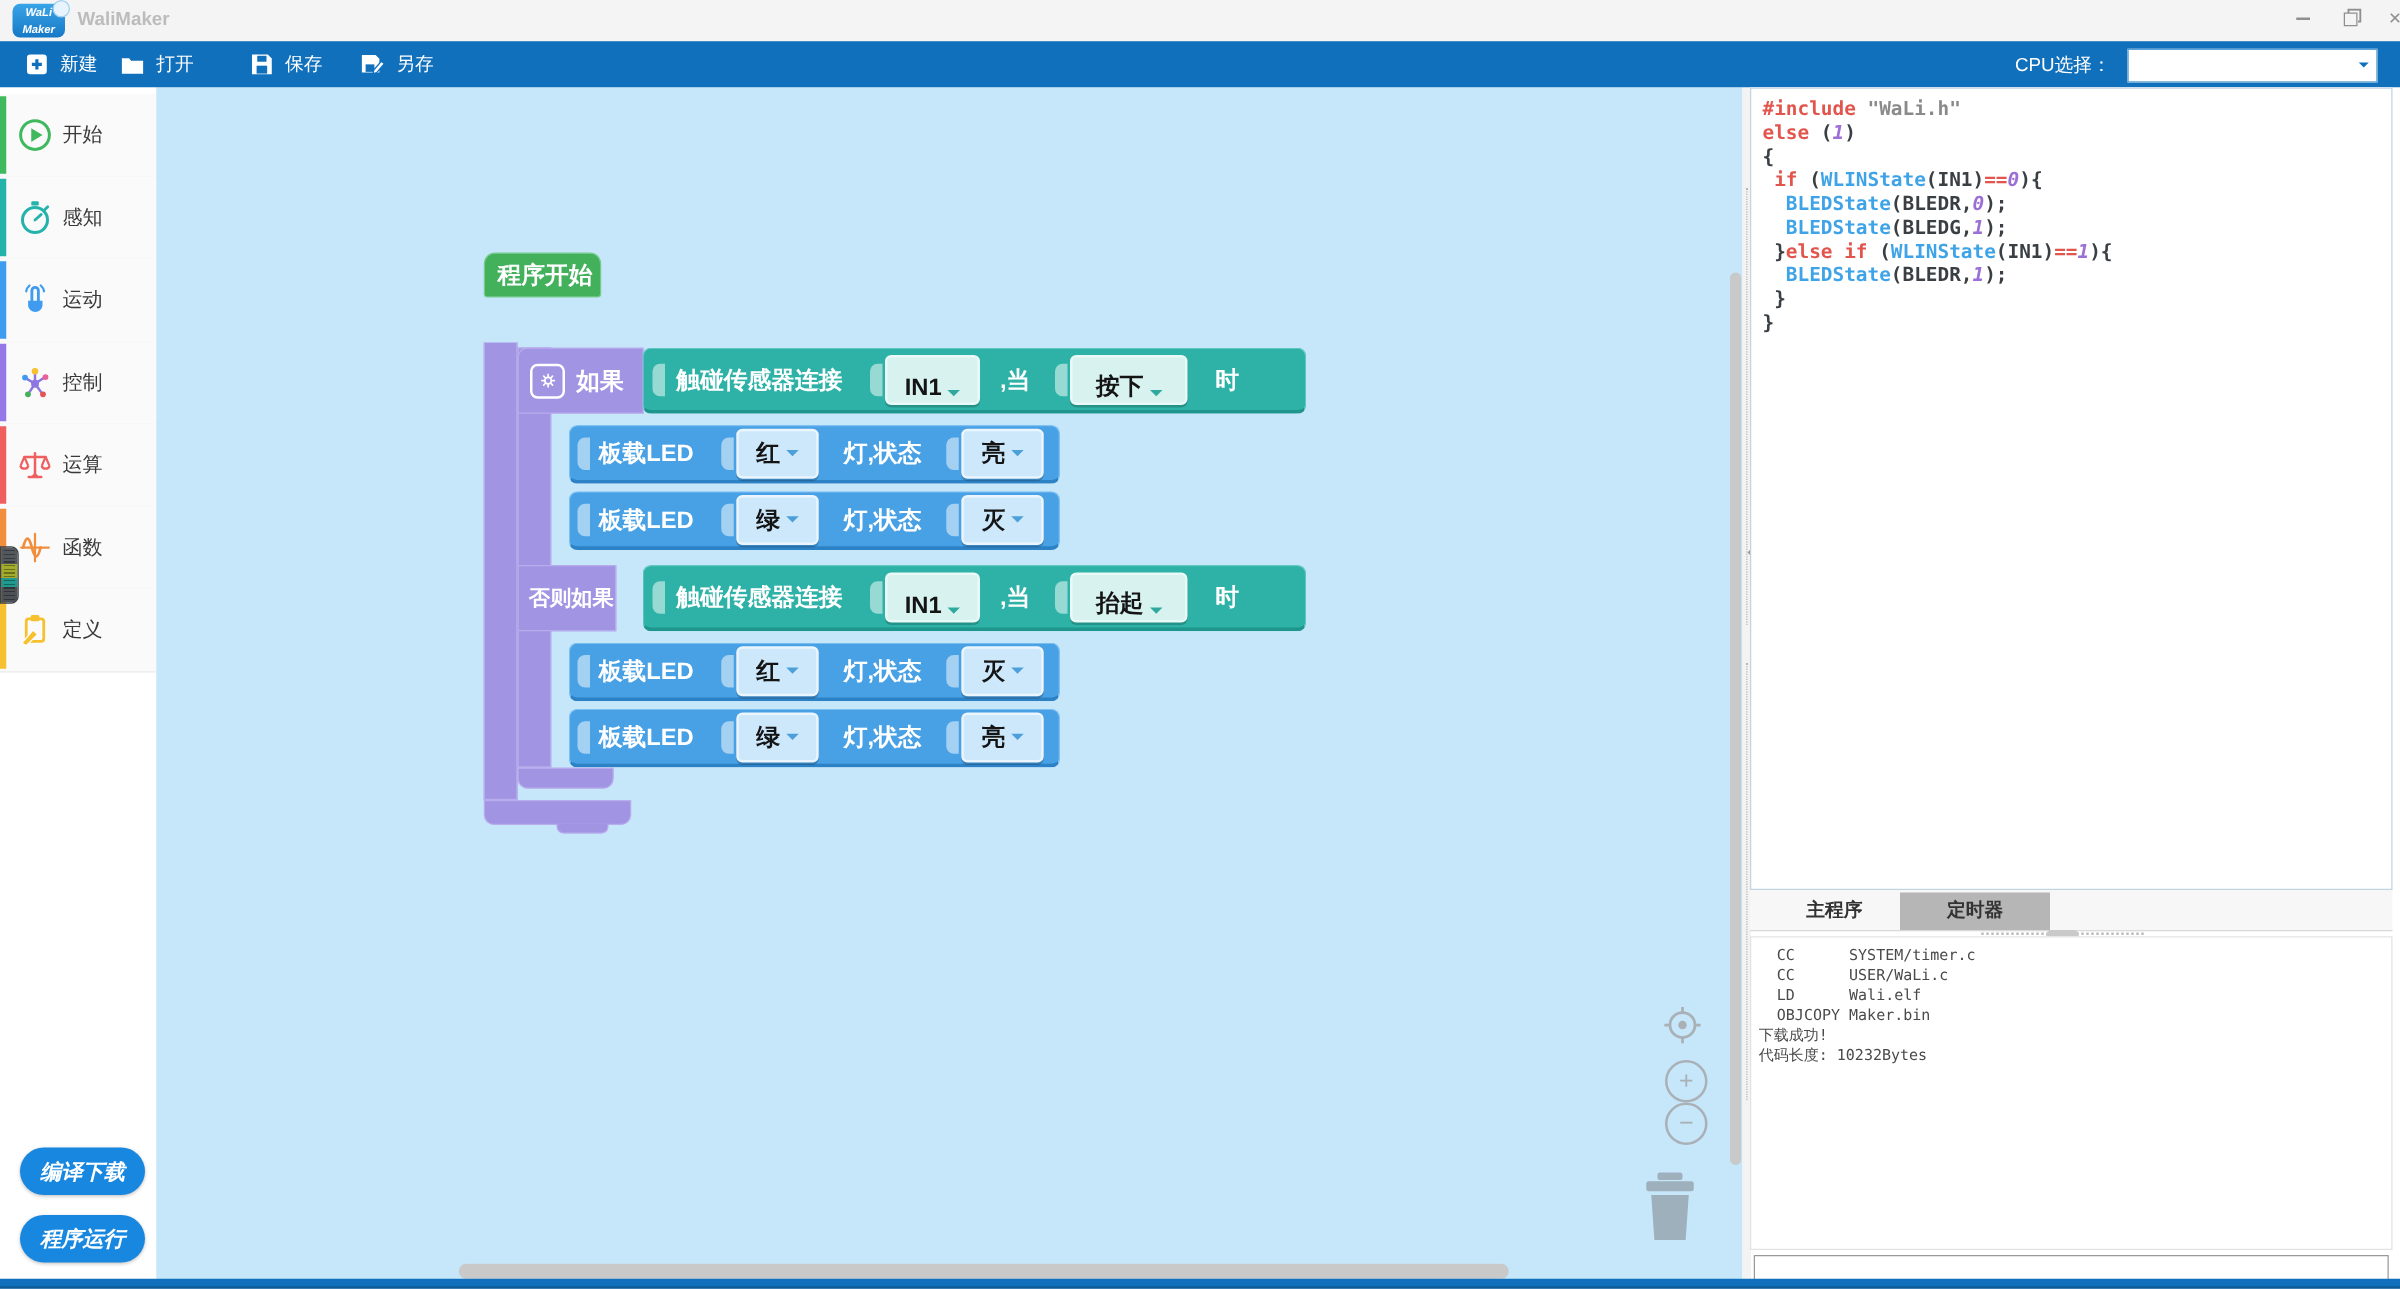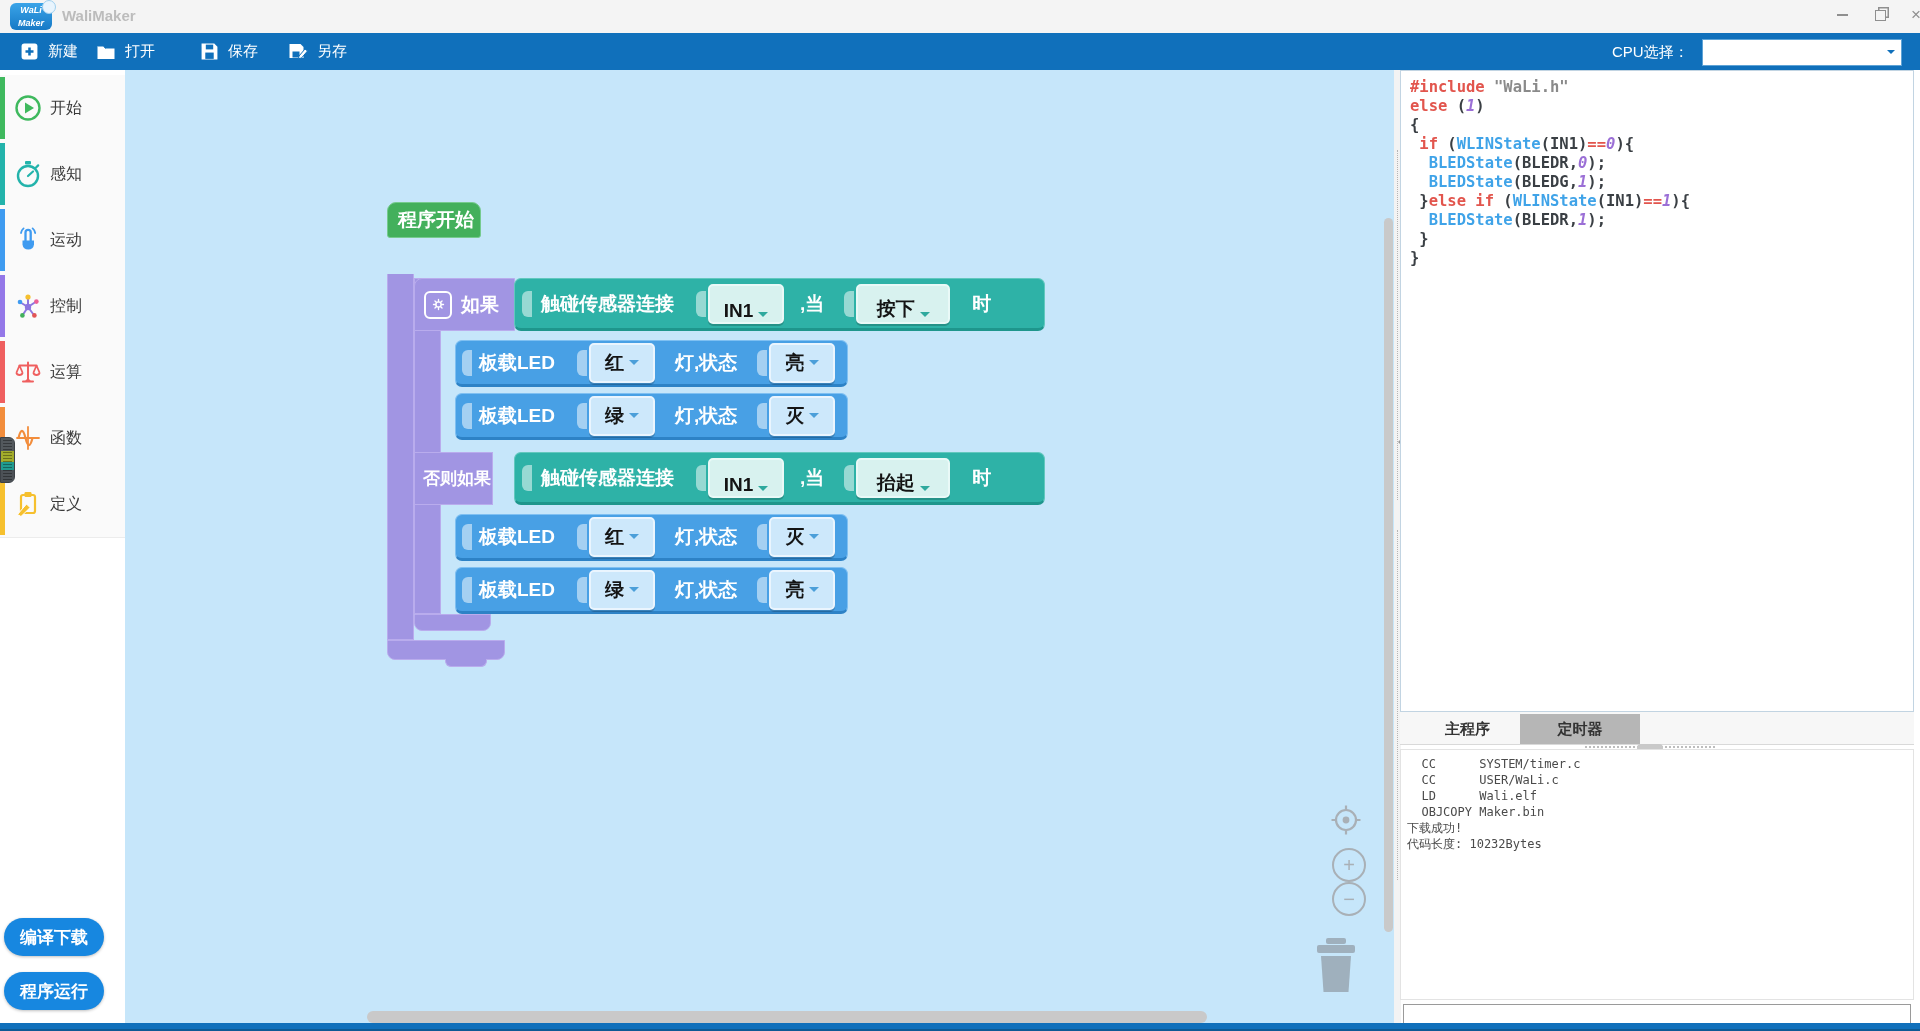--- a/index.html
+++ b/index.html
@@ -24,22 +24,22 @@
   #cpu-label{left:1612px;top:10px;color:#fff;font-size:15px;}
   #cpu-select{left:1702px;top:6px;width:198px;height:25px;background:#fff;border:1px solid #5ea3d6;display:flex;align-items:center;justify-content:flex-end;cursor:pointer;}
   #cpu-select .caret{width:0;height:0;border:4px solid transparent;border-top-color:#1070bb;margin:3px 6px 0 0;}
 
   
   #sidebar{left:0;top:70px;width:125px;height:955px;background:#fff;}
   .side-item{left:0;width:125px;height:66px;background:#fafafa;border-bottom:1px solid #ececec;display:flex;align-items:center;cursor:pointer;}
   .side-item .bar{position:absolute;left:0;top:2px;width:5px;height:62px;}
   .side-item .ic{margin-left:13px;width:30px;height:30px;flex:0 0 30px;}
   .side-item .lbl{margin-left:7px;font-size:16px;color:#3a3a3a;}
-  .pill{left:4px;width:100px;height:38px;background:#1787e0;border-radius:19px;color:#fff;font-size:17px;font-weight:bold;
-        display:flex;align-items:center;justify-content:center;cursor:pointer;box-shadow:0 1px 3px rgba(0,0,0,.25);}
+  .pill{left:16px;width:100px;height:38px;background:#1787e0;border-radius:19px;color:#fff;font-size:17px;font-weight:bold;
+        display:flex;align-items:center;justify-content:center;cursor:pointer;box-shadow:0 1px 3px rgba(0,0,0,.25);font-style:italic;}
   #palette-handle{left:0;top:437px;width:13px;height:44px;border-radius:0 6px 6px 0;border:1px solid #3c4146;
         background:linear-gradient(#62686e 0 30%,#c0ca33 30% 55%,#26b5a8 55% 72%,#5a6066 72% 100%);
         box-shadow:inset 0 0 0 20px rgba(0,0,0,.15);cursor:pointer;}
   #palette-handle::after{content:"";position:absolute;inset:2px 2px;background:repeating-linear-gradient(to bottom,rgba(0,0,0,.35) 0 1px,transparent 1px 3px);}
 
   
   #canvas{left:125px;top:70px;width:1269px;height:955px;background:#c6e6fa;overflow:hidden;}
   .blocktext{color:#fff;font-size:19px;font-weight:bold;white-space:nowrap;}
   .hat{background:#43b05c;border:1px solid #76cb8e;border-radius:9px 9px 3px 3px;display:flex;align-items:center;padding-left:10px;box-sizing:border-box;cursor:grab;}
   .purple{background:#a195e3;border:1px solid #b9aced;box-sizing:border-box;cursor:grab;}

